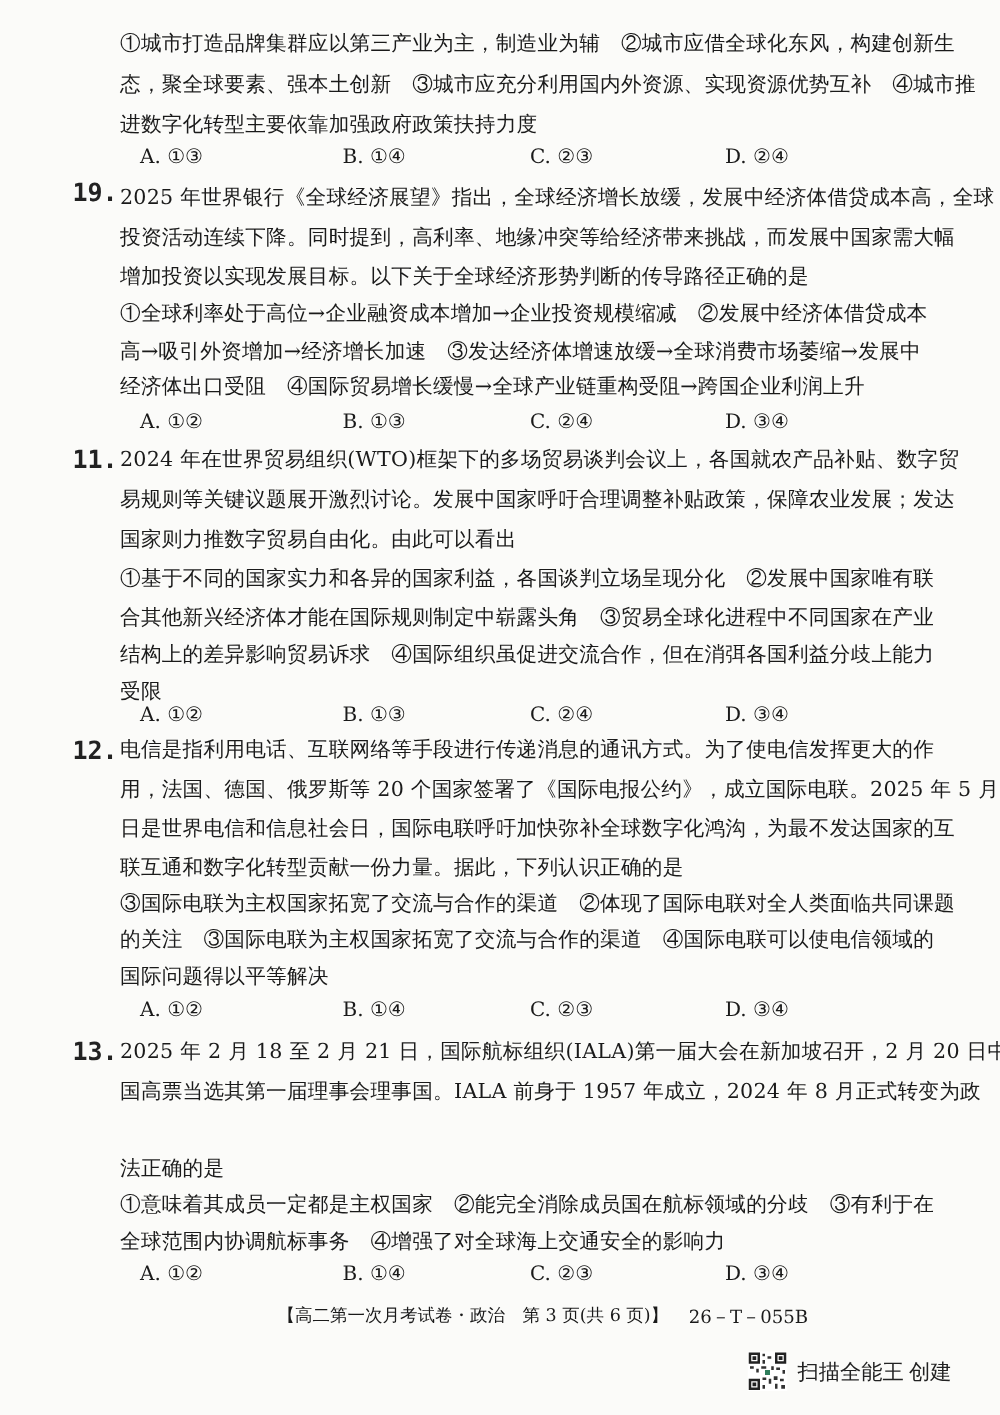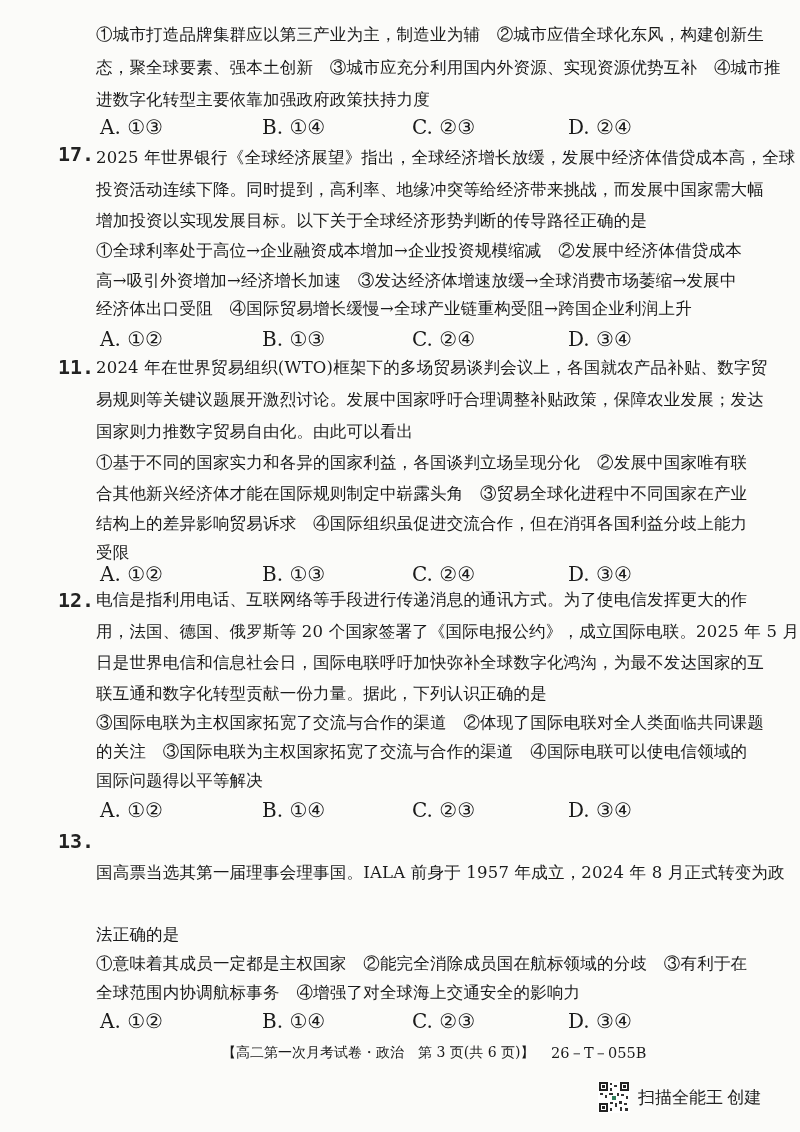--- a/index.html
+++ b/index.html
@@ -15,21 +15,21 @@
     position: absolute; left: 96px; width: 600px;
     font-size: 16.5px; line-height: 20px; white-space: nowrap;
     letter-spacing: 0.2px;
   }
   .qnum {
     position: absolute; left: 58px;
     font-family: "DejaVu Sans Mono", "Liberation Mono", monospace;
     font-size: 20px; font-weight: bold; line-height: 20px;
     color: #222;
   }
-  .opts { position: absolute; left: 100px; width: 600px; height: 22px; font-size: 20px; text-decoration: underline; }
+  .opts { position: absolute; left: 112px; width: 600px; height: 22px; font-size: 16px; text-decoration: underline; }
   .opt { position: absolute; top: 0; white-space: nowrap; }
   .opt.a { left: 0; } .opt.b { left: 162px; } .opt.c { left: 312px; } .opt.d { left: 468px; }
   .footer {
     position: absolute; top: 1044px; left: 222px; font-size: 14px; white-space: nowrap;
   }
   .code {
     position: absolute; top: 1044px; left: 551px; font-size: 14.5px; white-space: nowrap;
   }
   .watermark {
     position: absolute; top: 1080px; left: 598px; height: 34px;
@@ -49,21 +49,21 @@
   <div class="line" style="top:25px">①城市打造品牌集群应以第三产业为主，制造业为辅　②城市应借全球化东风，构建创新生</div>
   <div class="line" style="top:58px">态，聚全球要素、强本土创新　③城市应充分利用国内外资源、实现资源优势互补　④城市推</div>
   <div class="line" style="top:90px">进数字化转型主要依靠加强政府政策扶持力度</div>
   <div class="opts" style="top:115px">
     <span class="opt a">A. ①③</span>
     <span class="opt b">B. ①④</span>
     <span class="opt c">C. ②③</span>
     <span class="opt d">D. ②④</span>
   </div>
 
-  <div class="qnum" style="top:144px">17.</div>
+  <div class="qnum" style="top:144px">19.</div>
   <div class="line" style="top:148px">2025 年世界银行《全球经济展望》指出，全球经济增长放缓，发展中经济体借贷成本高，全球</div>
   <div class="line" style="top:180px">投资活动连续下降。同时提到，高利率、地缘冲突等给经济带来挑战，而发展中国家需大幅</div>
   <div class="line" style="top:211px">增加投资以实现发展目标。以下关于全球经济形势判断的传导路径正确的是</div>
   <div class="line" style="top:241px">①全球利率处于高位→企业融资成本增加→企业投资规模缩减　②发展中经济体借贷成本</div>
   <div class="line" style="top:271px">高→吸引外资增加→经济增长加速　③发达经济体增速放缓→全球消费市场萎缩→发展中</div>
   <div class="line" style="top:299px">经济体出口受阻　④国际贸易增长缓慢→全球产业链重构受阻→跨国企业利润上升</div>
   <div class="opts" style="top:327px">
     <span class="opt a">A. ①②</span>
     <span class="opt b">B. ①③</span>
     <span class="opt c">C. ②④</span>
@@ -94,20 +94,21 @@
   <div class="line" style="top:742px">的关注　③国际电联为主权国家拓宽了交流与合作的渠道　④国际电联可以使电信领域的</div>
   <div class="line" style="top:771px">国际问题得以平等解决</div>
   <div class="opts" style="top:798px">
     <span class="opt a">A. ①②</span>
     <span class="opt b">B. ①④</span>
     <span class="opt c">C. ②③</span>
     <span class="opt d">D. ③④</span>
   </div>
 
   <div class="qnum" style="top:831px">13.</div>
+  <div class="line" style="top:831px">2025 年 2 月 18 至 2 月 21 日，国际航标组织(IALA)第一届大会在新加坡召开，2 月 20 日中</div>
   <div class="line" style="top:863px">国高票当选其第一届理事会理事国。IALA 前身于 1957 年成立，2024 年 8 月正式转变为政</div>
   <div class="line" style="top:925px">法正确的是</div>
   <div class="line" style="top:954px">①意味着其成员一定都是主权国家　②能完全消除成员国在航标领域的分歧　③有利于在</div>
   <div class="line" style="top:983px">全球范围内协调航标事务　④增强了对全球海上交通安全的影响力</div>
   <div class="opts" style="top:1009px">
     <span class="opt a">A. ①②</span>
     <span class="opt b">B. ①④</span>
     <span class="opt c">C. ②③</span>
     <span class="opt d">D. ③④</span>
   </div>

